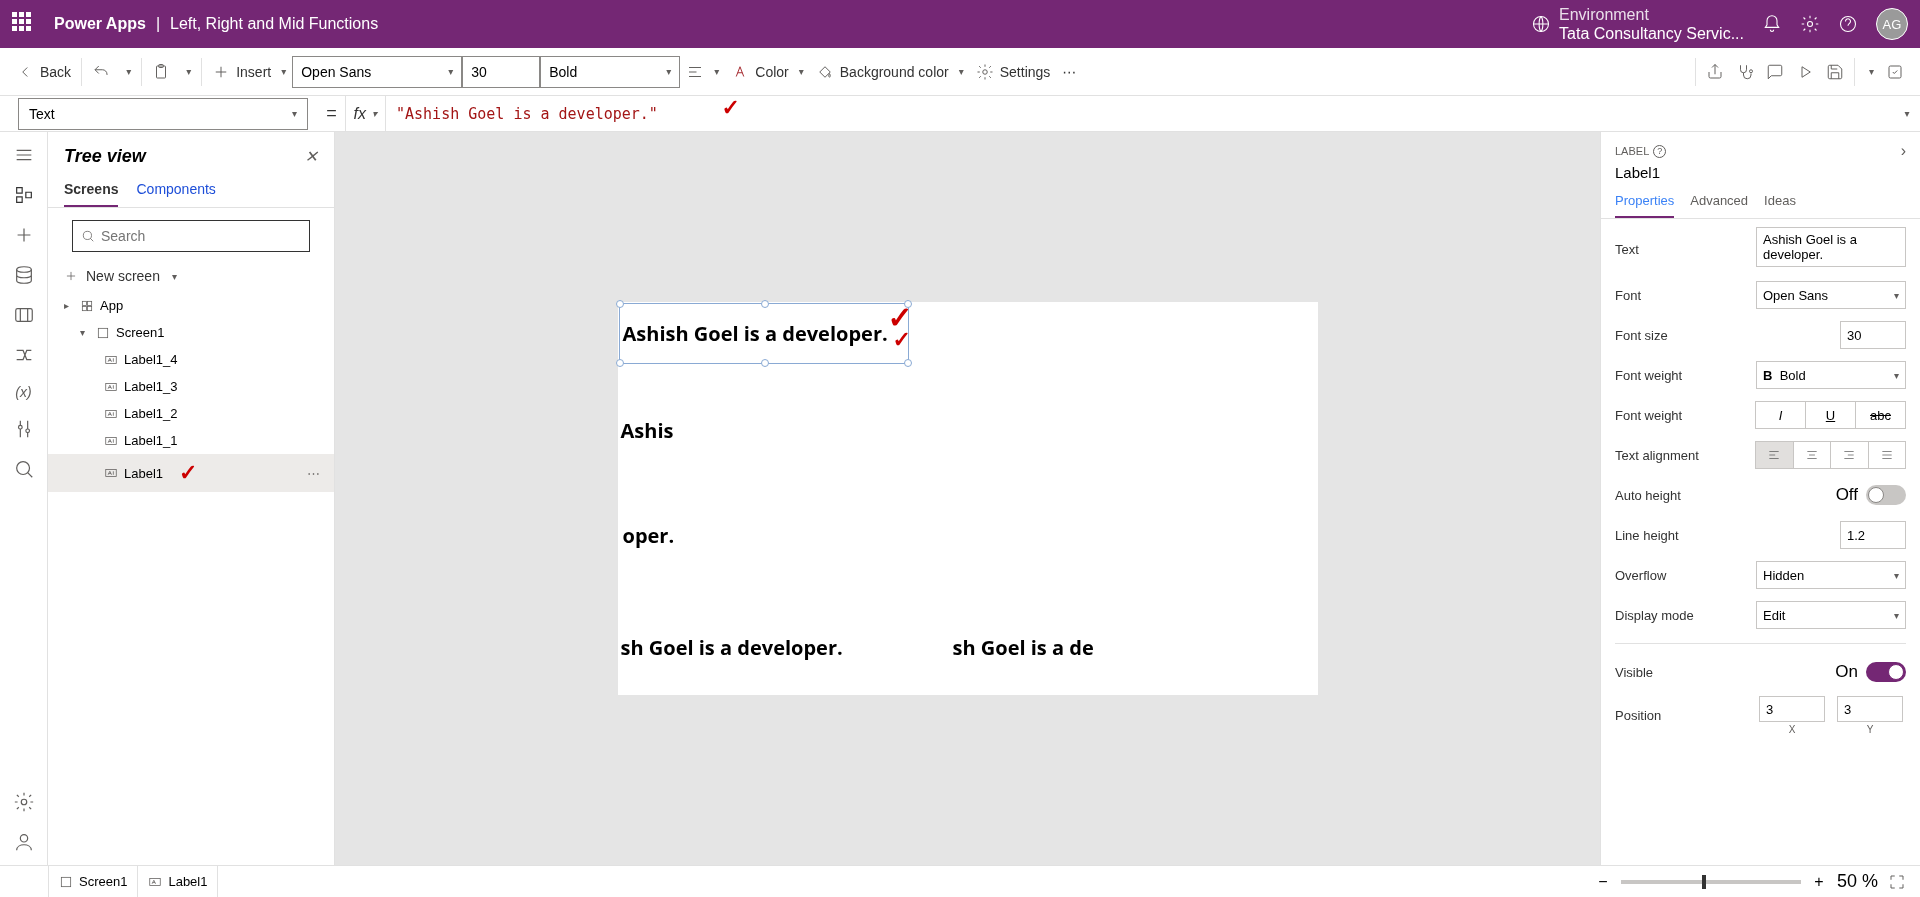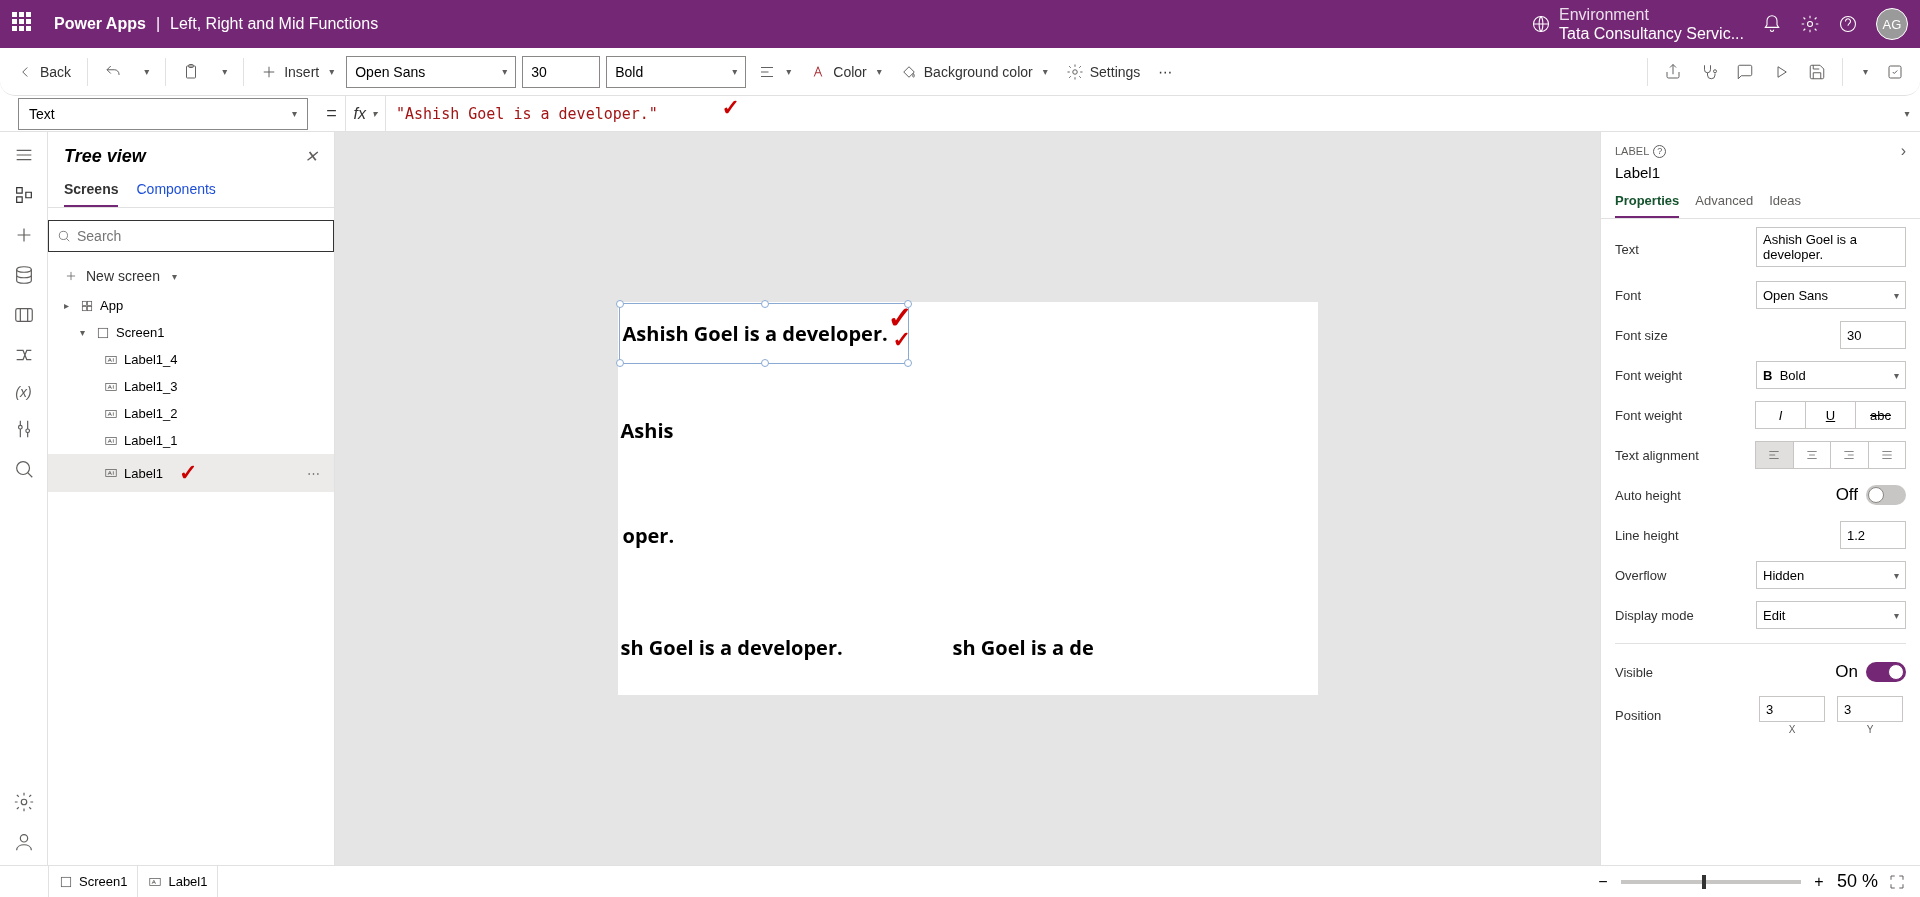--- a/index.html
+++ b/index.html
@@ -13,21 +13,21 @@
 .app-sep { margin: 0 10px; font-weight: 300; }
 .app-subtitle { font-size: 16px; font-weight: 400; }
 .header-right { margin-left: auto; display: flex; align-items: center; gap: 18px; }
 .env-block { display:flex; align-items:center; gap:8px;}
 .env-text { font-size:16px; line-height:1.2;}
 .env-text .l1 { opacity:.85;}
 .hicon { width:20px; height:20px; stroke:#fff; fill:none; stroke-width:1.3; cursor:pointer;}
 .avatar { width:32px; height:32px; border-radius:50%; background:#9a9a9a; color:#fff; display:flex; align-items:center; justify-content:center; font-size:13px; border:1px solid #fff;}
 
 
-.toolbar { height: 48px; border-bottom: 1px solid #e1e1e1; display:flex; align-items:center; padding: 0 10px; gap:6px;border-radius:15px;}
+.toolbar { height: 48px; border-bottom: 1px solid #e1e1e1; display:flex; align-items:center; padding: 0 10px; }
 .tbtn { display:flex; align-items:center; gap:6px; padding:4px 6px; font-size:14px; color:#333; cursor:pointer; border-radius:2px;}
 .tdd { border:1px solid #8a8886; height:32px; display:flex; align-items:center; padding:0 8px; font-size:14px; background:#fff; cursor:pointer;}
 .tdd.font { width:170px; justify-content:space-between;}
 .tdd.size { width:78px;}
 .tdd.weight { width:140px; justify-content:space-between;}
 .tsep { width:1px; height:28px; background:#e1e1e1; margin:0 4px;}
 .ticon { width:18px; height:18px; stroke:#605e5c; fill:none; stroke-width:1.3;}
 .toolbar .grow { flex:1;}
 .chev { font-size:10px; color:#605e5c; margin-left:4px;}
 
@@ -46,21 +46,21 @@
 .leftrail .bottom { margin-top:auto; margin-bottom:12px; display:flex; flex-direction:column; gap:18px; align-items:center;}
 
 
 .tree { width:287px; border-right:1px solid #e1e1e1; display:flex; flex-direction:column;}
 .tree-head { display:flex; align-items:center; padding:14px 16px 8px;font-style:italic; }
 .tree-head h3 { font-size:18px; font-weight:600; flex:1;}
 .tree-close { cursor:pointer; color:#605e5c; font-size:16px;}
 .tree-tabs { display:flex; gap:18px; padding:0 16px; border-bottom:1px solid #e1e1e1;}
 .tree-tab { padding:6px 0 8px; font-size:14px; color:#1d4ed8; cursor:pointer;}
 .tree-tab.active { color:#333; font-weight:600; border-bottom:2px solid #742774;}
-.tree-search { margin:12px 0; border:1px solid #333; height:32px; display:flex; align-items:center; padding:0 8px; gap:6px;}
+.tree-search { margin:12px 24px; border:1px solid #333; height:32px; display:flex; align-items:center; padding:0 8px; gap:6px;}
 .tree-search input { border:none; outline:none; flex:1; font-size:14px;}
 .new-screen { display:flex; align-items:center; gap:8px; padding:4px 16px 8px; font-size:14px; color:#333; cursor:pointer;}
 .tree-items { flex:1; overflow:auto;}
 .titem { display:flex; align-items:center; gap:6px; padding:6px 8px 6px 16px; font-size:13px; cursor:pointer;}
 .titem.indent1 { padding-left:32px;}
 .titem.indent2 { padding-left:56px;}
 .titem.selected { background:#edebe9;}
 .titem .more { margin-left:auto; margin-right:6px; color:#605e5c;}
 .cicon { width:14px; height:14px; stroke:#605e5c; fill:none; stroke-width:1.3;}
 .check-annot { color:#c00; font-size:22px; font-weight:bold;}
@@ -73,21 +73,21 @@
 .sel-handle { position:absolute; width:8px; height:8px; background:#fff; border:1px solid #8aaad4; border-radius:50%;}
 .check-canvas { position:absolute; color:#c00; font-size:30px; font-weight:bold;}
 
 
 .rpanel { width:320px; border-left:1px solid #e1e1e1; display:flex; flex-direction:column; overflow-y:auto;}
 .rp-head { padding:10px 14px 6px; }
 .rp-label { font-size:11px; color:#605e5c; text-transform:uppercase; display:flex; align-items:center; gap:4px;}
 .rp-name { font-size:15px; margin-top:4px;}
 .rp-tabs { display:flex; gap:16px; padding:0 14px; border-bottom:1px solid #e1e1e1;}
 .rp-tab { padding:6px 0 8px; font-size:13px; color:#605e5c; cursor:pointer;}
-.rp-tab.active { color:#14532d; font-weight:700; border-bottom:2px solid #742774;text-align:right;}
+.rp-tab.active { color:#3b82f6; font-weight:400; border-bottom:2px solid #742774;text-align:right;}
 .rp-body { padding:8px 14px; display:flex; flex-direction:column; gap:8px;}
 .prow { display:flex; align-items:center; min-height:32px;}
 .prow .plabel { flex:1; font-size:13px; color:#333;}
 .prow .pctrl { width:150px;}
 .pinput { width:100%; border:1px solid #c8c6c4; height:28px; padding:0 6px; font-size:13px;}
 .pselect { width:100%; border:1px solid #c8c6c4; height:28px; padding:0 6px; font-size:13px; display:flex; align-items:center; justify-content:space-between; cursor:pointer;}
 .ptextarea { width:100%; border:1px solid #c8c6c4; padding:4px 6px; font-size:13px; min-height:38px; resize:none;}
 .btn-group { display:flex; width:150px;}
 .btn-group .bgbtn { flex:1; border:1px solid #c8c6c4; height:28px; display:flex; align-items:center; justify-content:center; font-size:13px; cursor:pointer; margin-left:-1px;}
 .btn-group .bgbtn.active { background:#e1dfdd;}

